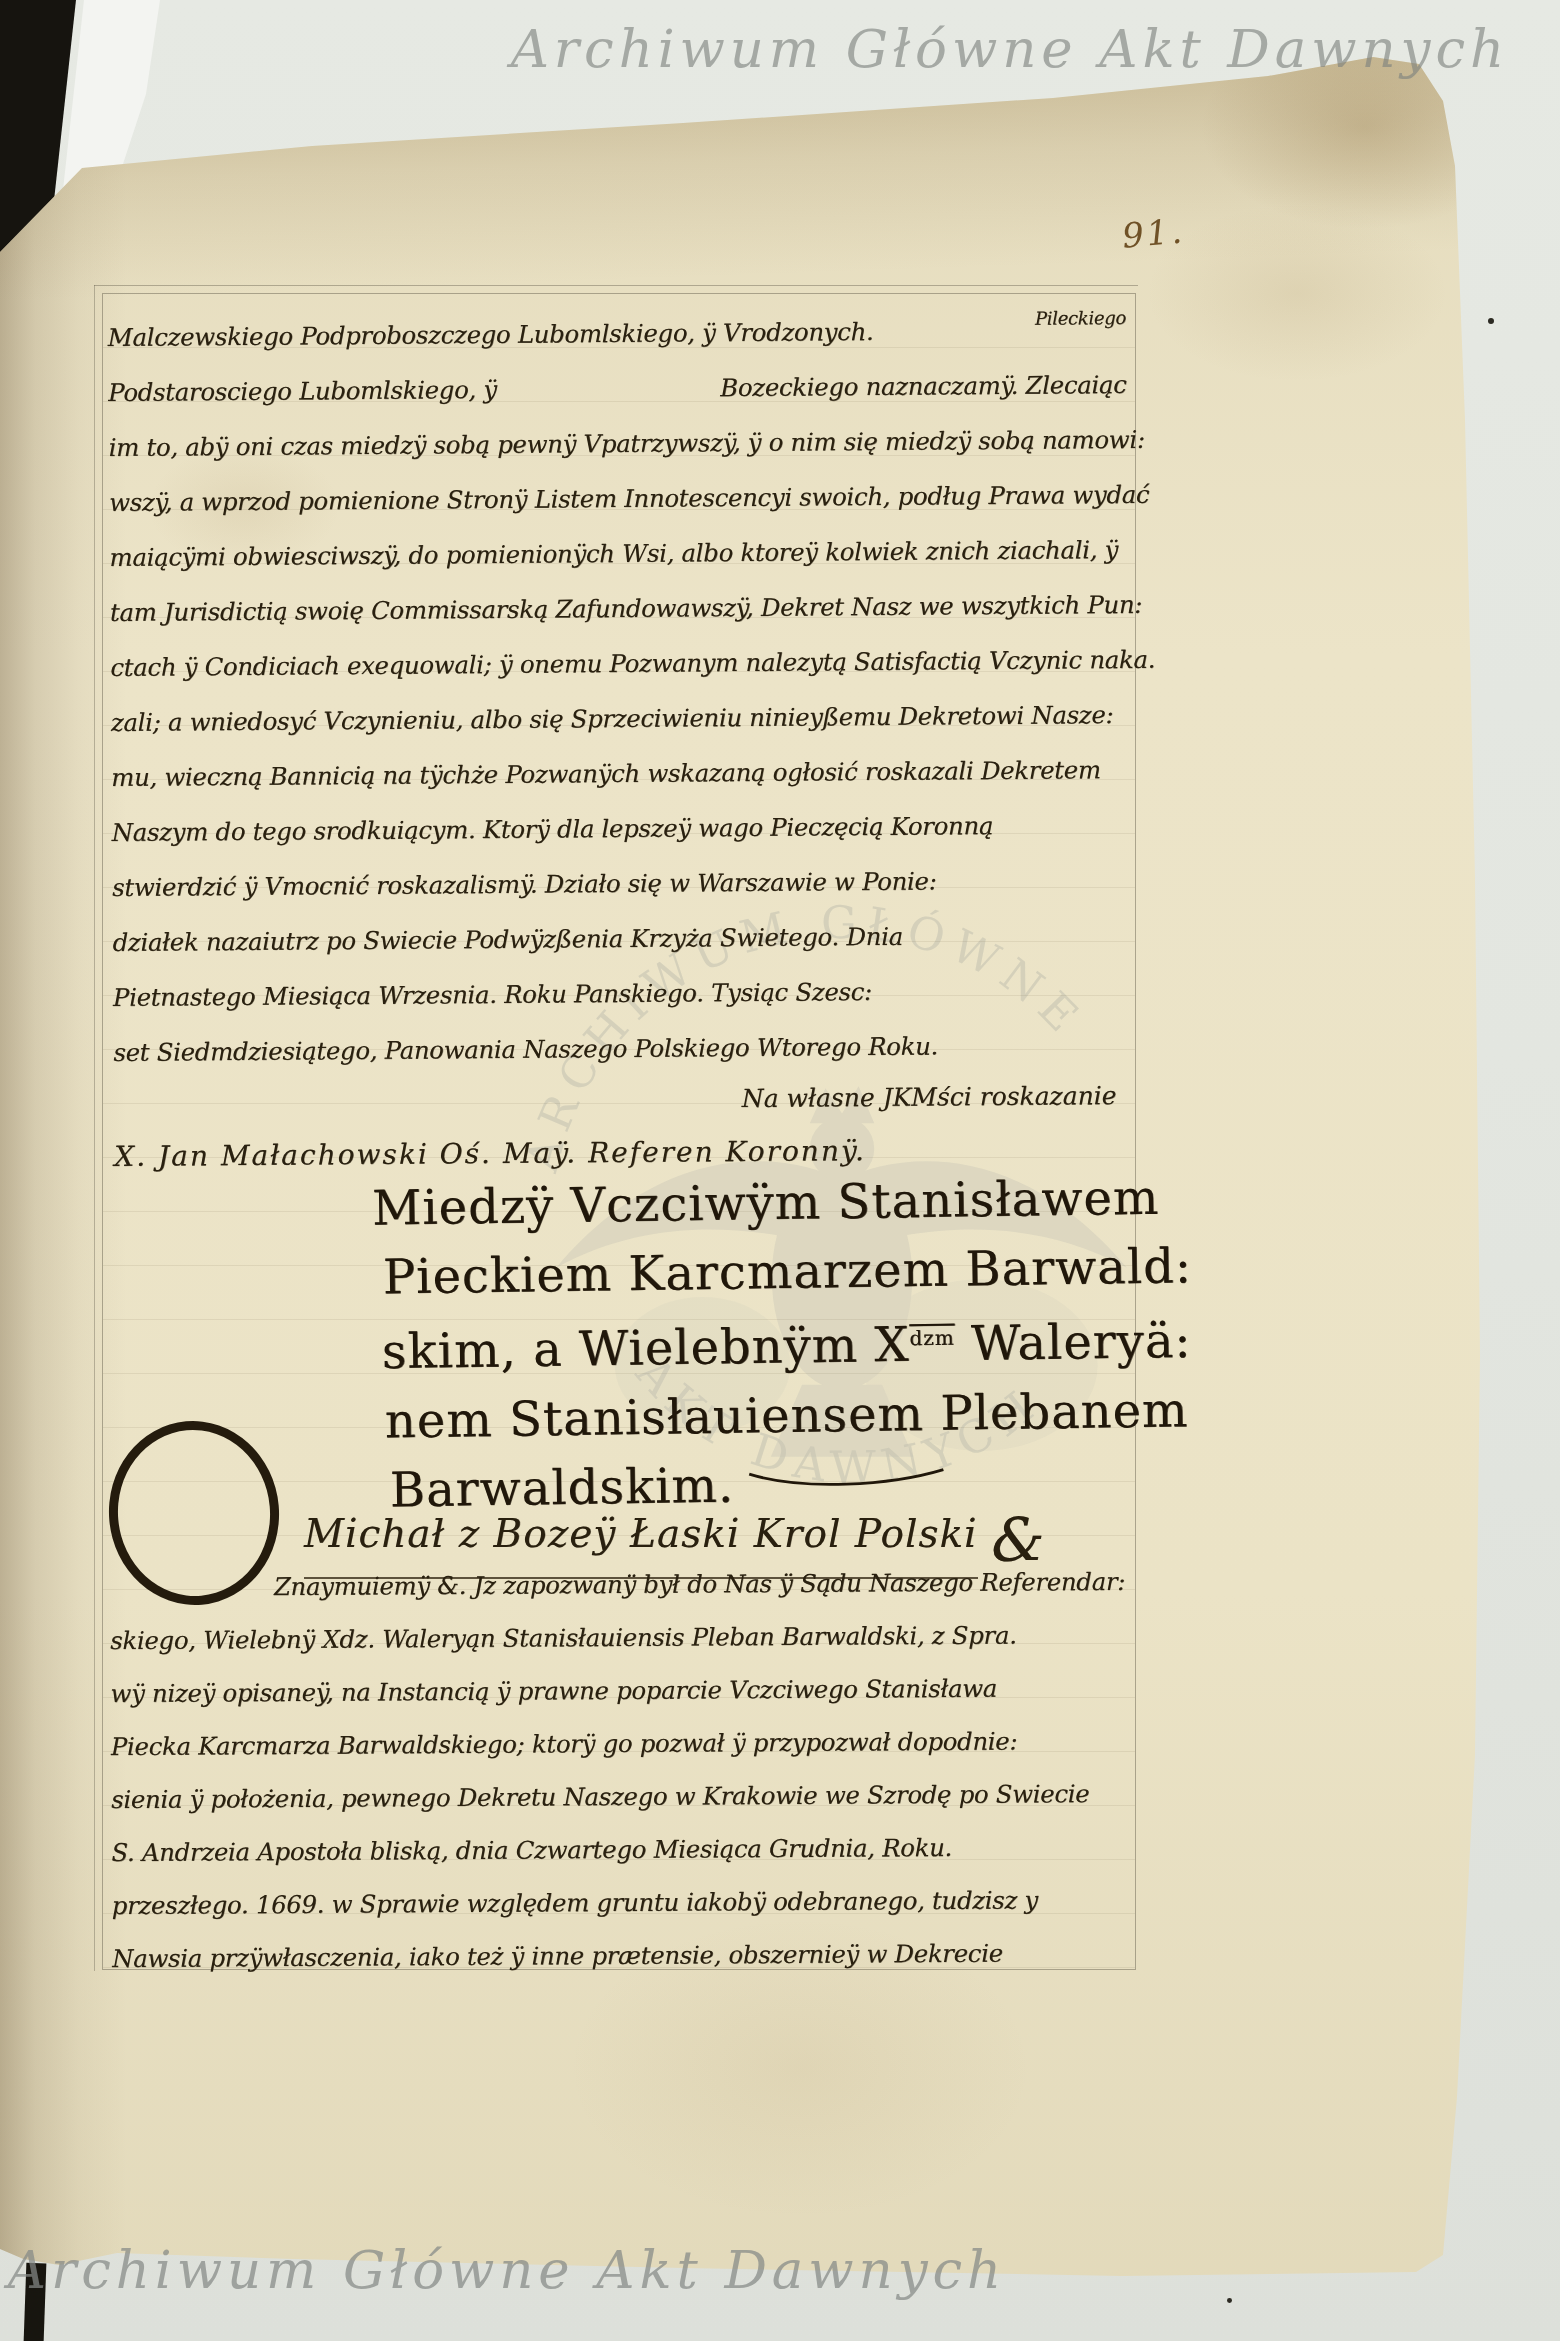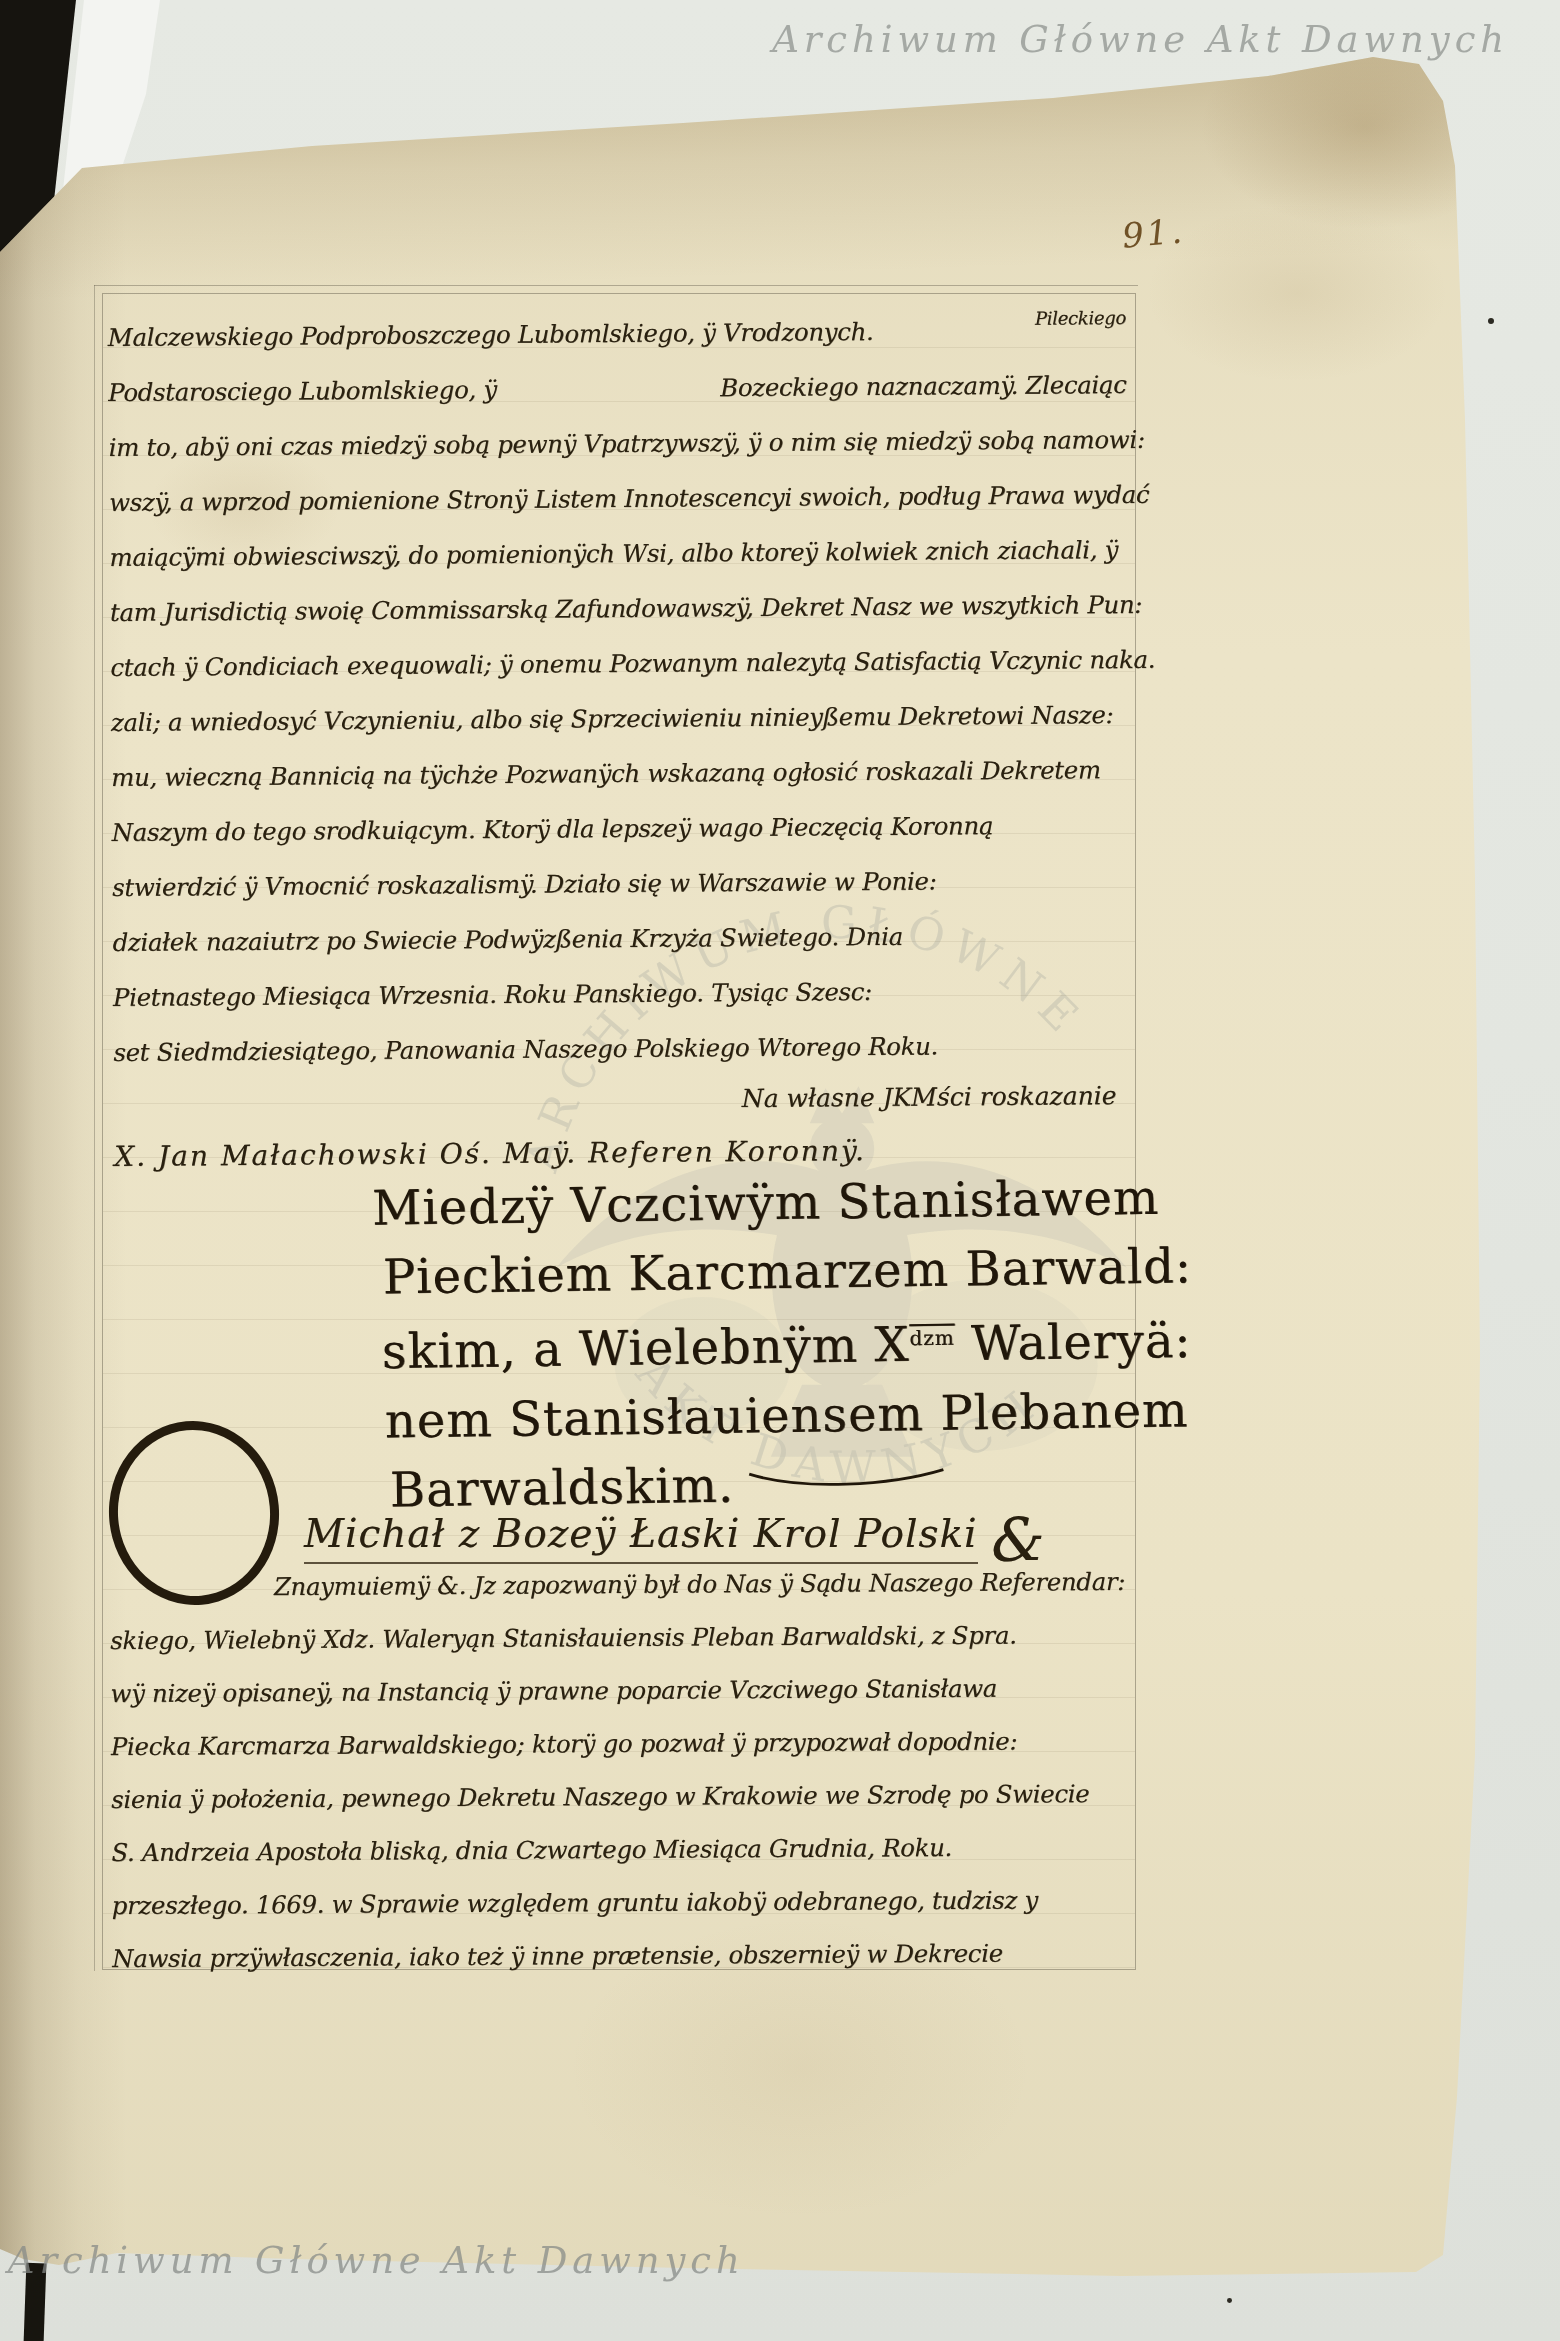--- a/index.html
+++ b/index.html
@@ -29,21 +29,21 @@
       radial-gradient(137px 88px at 244px 507px,rgba(150,120,70,.10),transparent 70%),
       radial-gradient(215px 127px at 1297px 293px,rgba(150,120,70,.12),transparent 70%),
       radial-gradient(332px 215px at 800px 2068px,rgba(150,120,70,.08),transparent 70%),
       linear-gradient(180deg,#e4dbbc 0%,#ece4c8 28%,#ebe3c6 68%,#e2d9ba 100%);
   }
 
   
   .ghost-stamp{left:488px;top:858px;width:712px;height:712px;opacity:.9;}
 
   
-  .wm{font-style:italic;color:rgba(125,129,126,.62);font-size:37px;letter-spacing:4.9px;white-space:nowrap;}
+  .wm{font-style:italic;color:rgba(125,129,126,.62);font-size:53px;letter-spacing:4.9px;white-space:nowrap;}
   .wm-top{right:51px;top:17.6px;}
   .wm-bottom{left:7.8px;top:2239px;color:rgba(133,137,134,.72);}
 
   .page-number{left:1122px;top:213px;font-style:italic;font-size:34px;color:#6f5126;
     letter-spacing:2.9px;transform:rotate(-5deg);}
 
   
   .textbox{left:102px;top:285px;width:1032px;height:1675px;
     border:1px solid rgba(106,100,82,.5);margin-top:8px;}
   .textbox::before{content:"";position:absolute;left:-8.8px;top:-8.8px;right:-2.9px;height:1px;
@@ -65,21 +65,21 @@
 
   .heading{position:absolute;left:271px;top:874px;transform:rotate(-.8deg);}
   .hline{font-size:48px;line-height:69px;letter-spacing:1px;color:#20170a;white-space:nowrap;
     text-shadow:0.6px 0.2px 0 rgba(32,23,10,.65);}
   .hline .hsup{font-size:20px;vertical-align:15.6px;text-decoration:overline;}
   .flourish-svg{vertical-align:9.8px;margin-left:9.8px;}
 
   .initial-o{left:5.9px;top:1127px;width:152px;height:166px;border:9.8px solid #241b0d;border-radius:50%;
     transform:rotate(-5deg);position:absolute;}
   .kingline{position:absolute;left:201px;top:1211px;font-size:39px;letter-spacing:1px;white-space:nowrap;}
-  .kingline .underlined{border-bottom:2px solid rgba(45,33,14,.75);padding-bottom:6px;}
+  .kingline .underlined{border-bottom:2px solid rgba(45,33,14,.75);padding-bottom:21px;}
   .etc-mark{font-size:60px;font-style:italic;margin-left:13.7px;vertical-align:-13.7px;}
 
   .s2{position:absolute;left:7.8px;top:1264px;right:5.9px;transform:rotate(-.35deg);}
   .s2 .line{height:53px;line-height:53px;font-size:24.4px;letter-spacing:-0.3px;white-space:nowrap;}
   .s2 .line:first-child{padding-left:164px;}
 
   .speck{background:#2c2a22;border-radius:50%;}
 </style>
 </head>
 <body>

